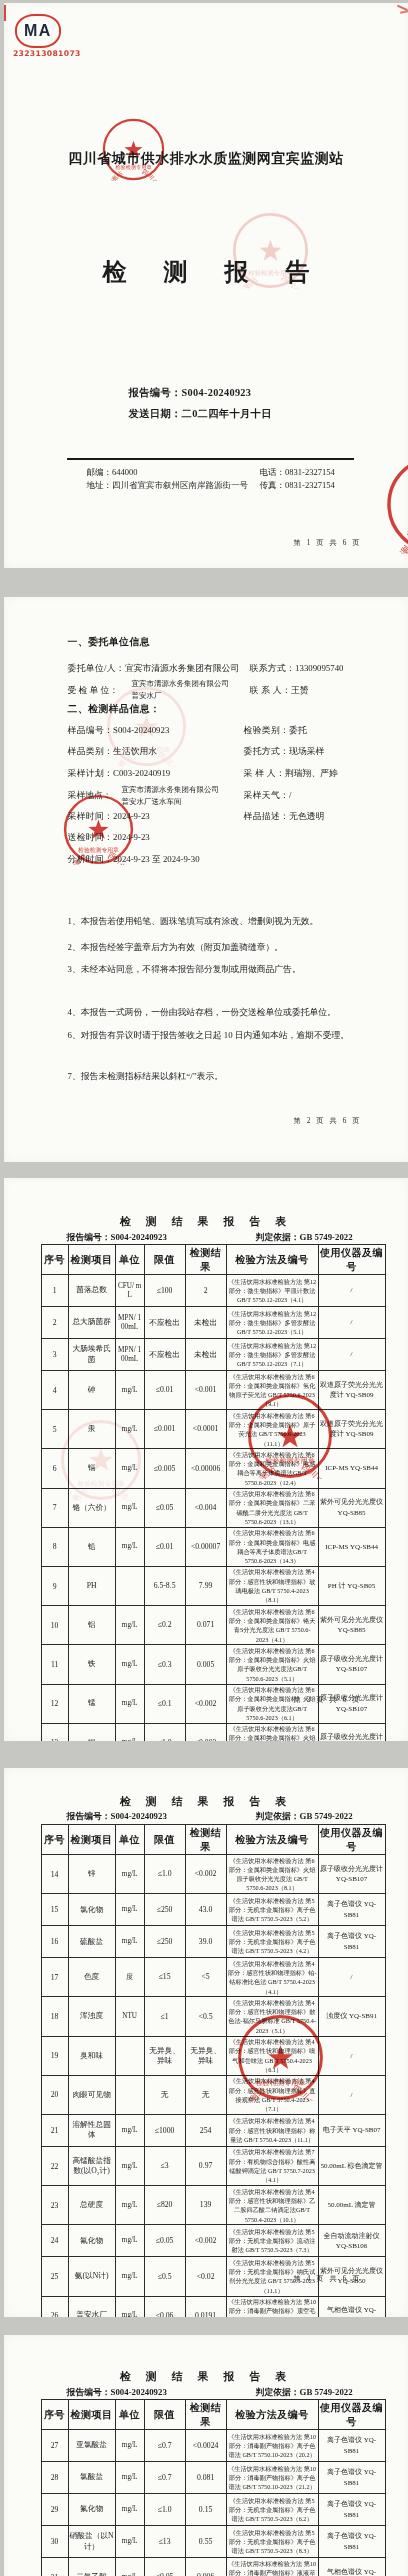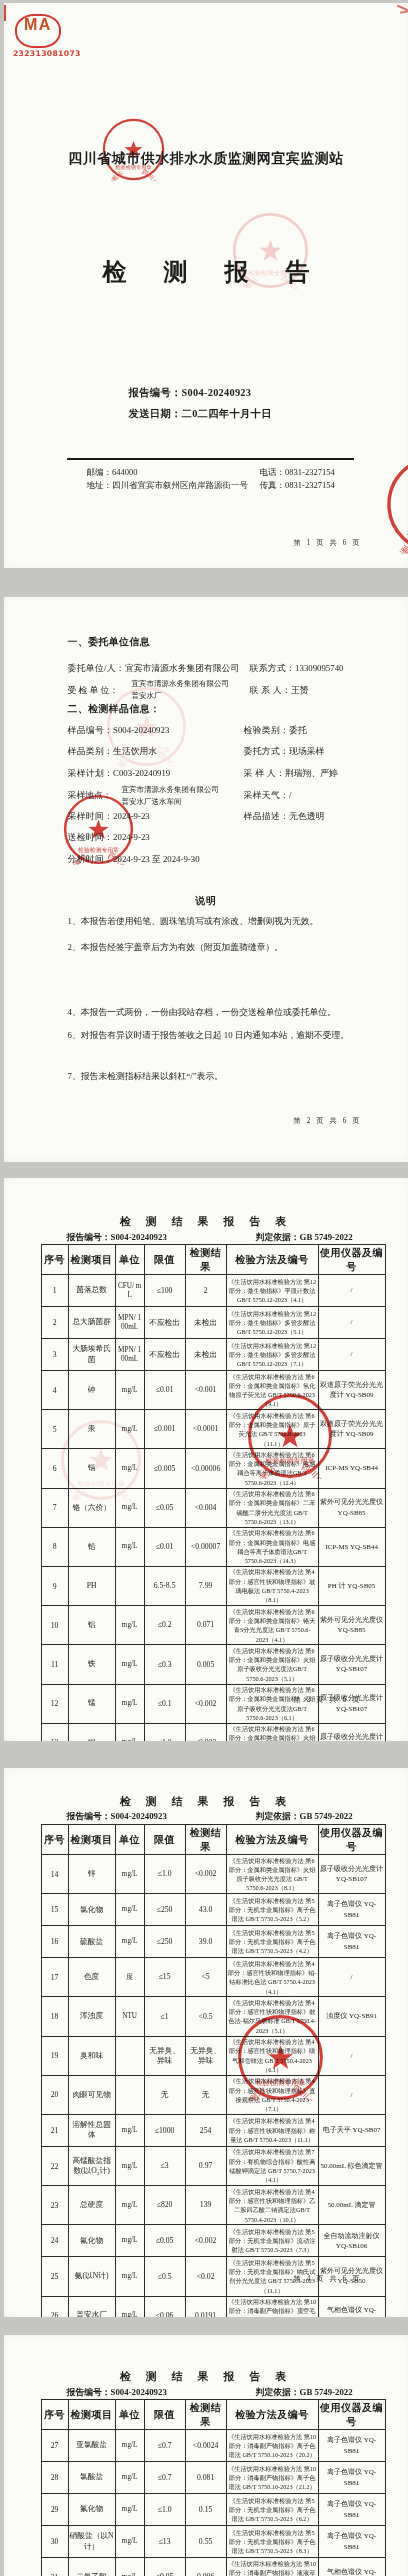--- a/index.html
+++ b/index.html
@@ -15,22 +15,22 @@
     box-shadow:inset 0 0 9.3px rgba(0,0,0,0.045);
   }
   #p1{top:3.1px;height:565px;}
   #p2{top:597px;height:565px;}
   #p3{top:1178px;height:563px;}
   #p4{top:1768px;height:549px;}
   #p5{top:2335px;height:557px;}
   .cma-box{
     left:11.3px;top:11.3px;width:42px;height:30px;
     border:2.6px solid #d3291d;border-radius:42%/46%;
-    display:flex;justify-content:center;
-    color:#c2410c;font-weight:bold;font-size:16px;letter-spacing:1.5px;
+    display:flex;align-items:center;justify-content:center;
+    color:#0f172a;font-weight:bold;font-size:16px;letter-spacing:1.5px;
     font-family:"Liberation Sans","DejaVu Sans",sans-serif;
     opacity:.92;
   }
   .cma-num{
     left:9.3px;top:46px;width:62px;color:#d3291d;font-size:7.7px;
     font-family:"DejaVu Sans",sans-serif;letter-spacing:0.3px;font-weight:bold;opacity:.9;
   }
   .edge-mark-tl{left:-1px;top:2.1px;width:3.6px;height:15.5px;background:#d3291d;opacity:.85;}
   .edge-mark-tr1{left:393px;top:4.1px;width:11.3px;height:1.5px;background:#d3291d;transform:rotate(24deg);opacity:.7;}
   .edge-mark-tr2{left:396px;top:8.2px;width:8.2px;height:1.5px;background:#d3291d;transform:rotate(-12deg);opacity:.6;}
@@ -205,23 +205,23 @@
   <div class="abs inforow" style="left:240px;top:214px;">
     <span class="lb">样品描述：</span><span>无色透明</span>
   </div>
   <div class="abs inforow" style="left:64px;top:235px;">
     <span class="lb">送检时间：</span><span>2024-9-23</span>
   </div>
   <div class="abs inforow" style="left:64px;top:257px;">
     <span class="lb">分析时间：</span><span>2024-9-23 至 2024-9-30</span>
   </div>
 
-  <div class="abs notes-title" style="left:0;top:298px;width:100%;text-align:center;">说明</div>
   <div class="abs note" style="left:64px;top:315px;">1、本报告若使用铅笔、圆珠笔填写或有涂改、增删则视为无效。</div>
   <div class="abs note" style="left:64px;top:341px;">2、本报告经签字盖章后方为有效（附页加盖骑缝章）。</div>
+  <div class="abs note" style="left:64px;top:363px;">3、未经本站同意，不得将本报告部分复制或用做商品广告。</div>
   <div class="abs note" style="left:64px;top:406px;">4、本报告一式两份，一份由我站存档，一份交送检单位或委托单位。</div>
   <div class="abs note" style="left:64px;top:428px;width:289px;line-height:20px;">6、对报告有异议时请于报告签收之日起 10 日内通知本站，逾期不受理。</div>
   <div class="abs note" style="left:64px;top:470px;">7、报告未检测指标结果以斜杠“/”表示。</div>
 
   <div class="abs pagenote" style="left:290px;top:519px;">第 2 页 共 6 页</div>
 </div>
 
 <div class="page" id="p3">
   <div class="abs rt-title" style="top:37px;">检 测 结 果 报 告 表</div>
   <div class="abs rt-meta" style="left:63px;top:54px;">

